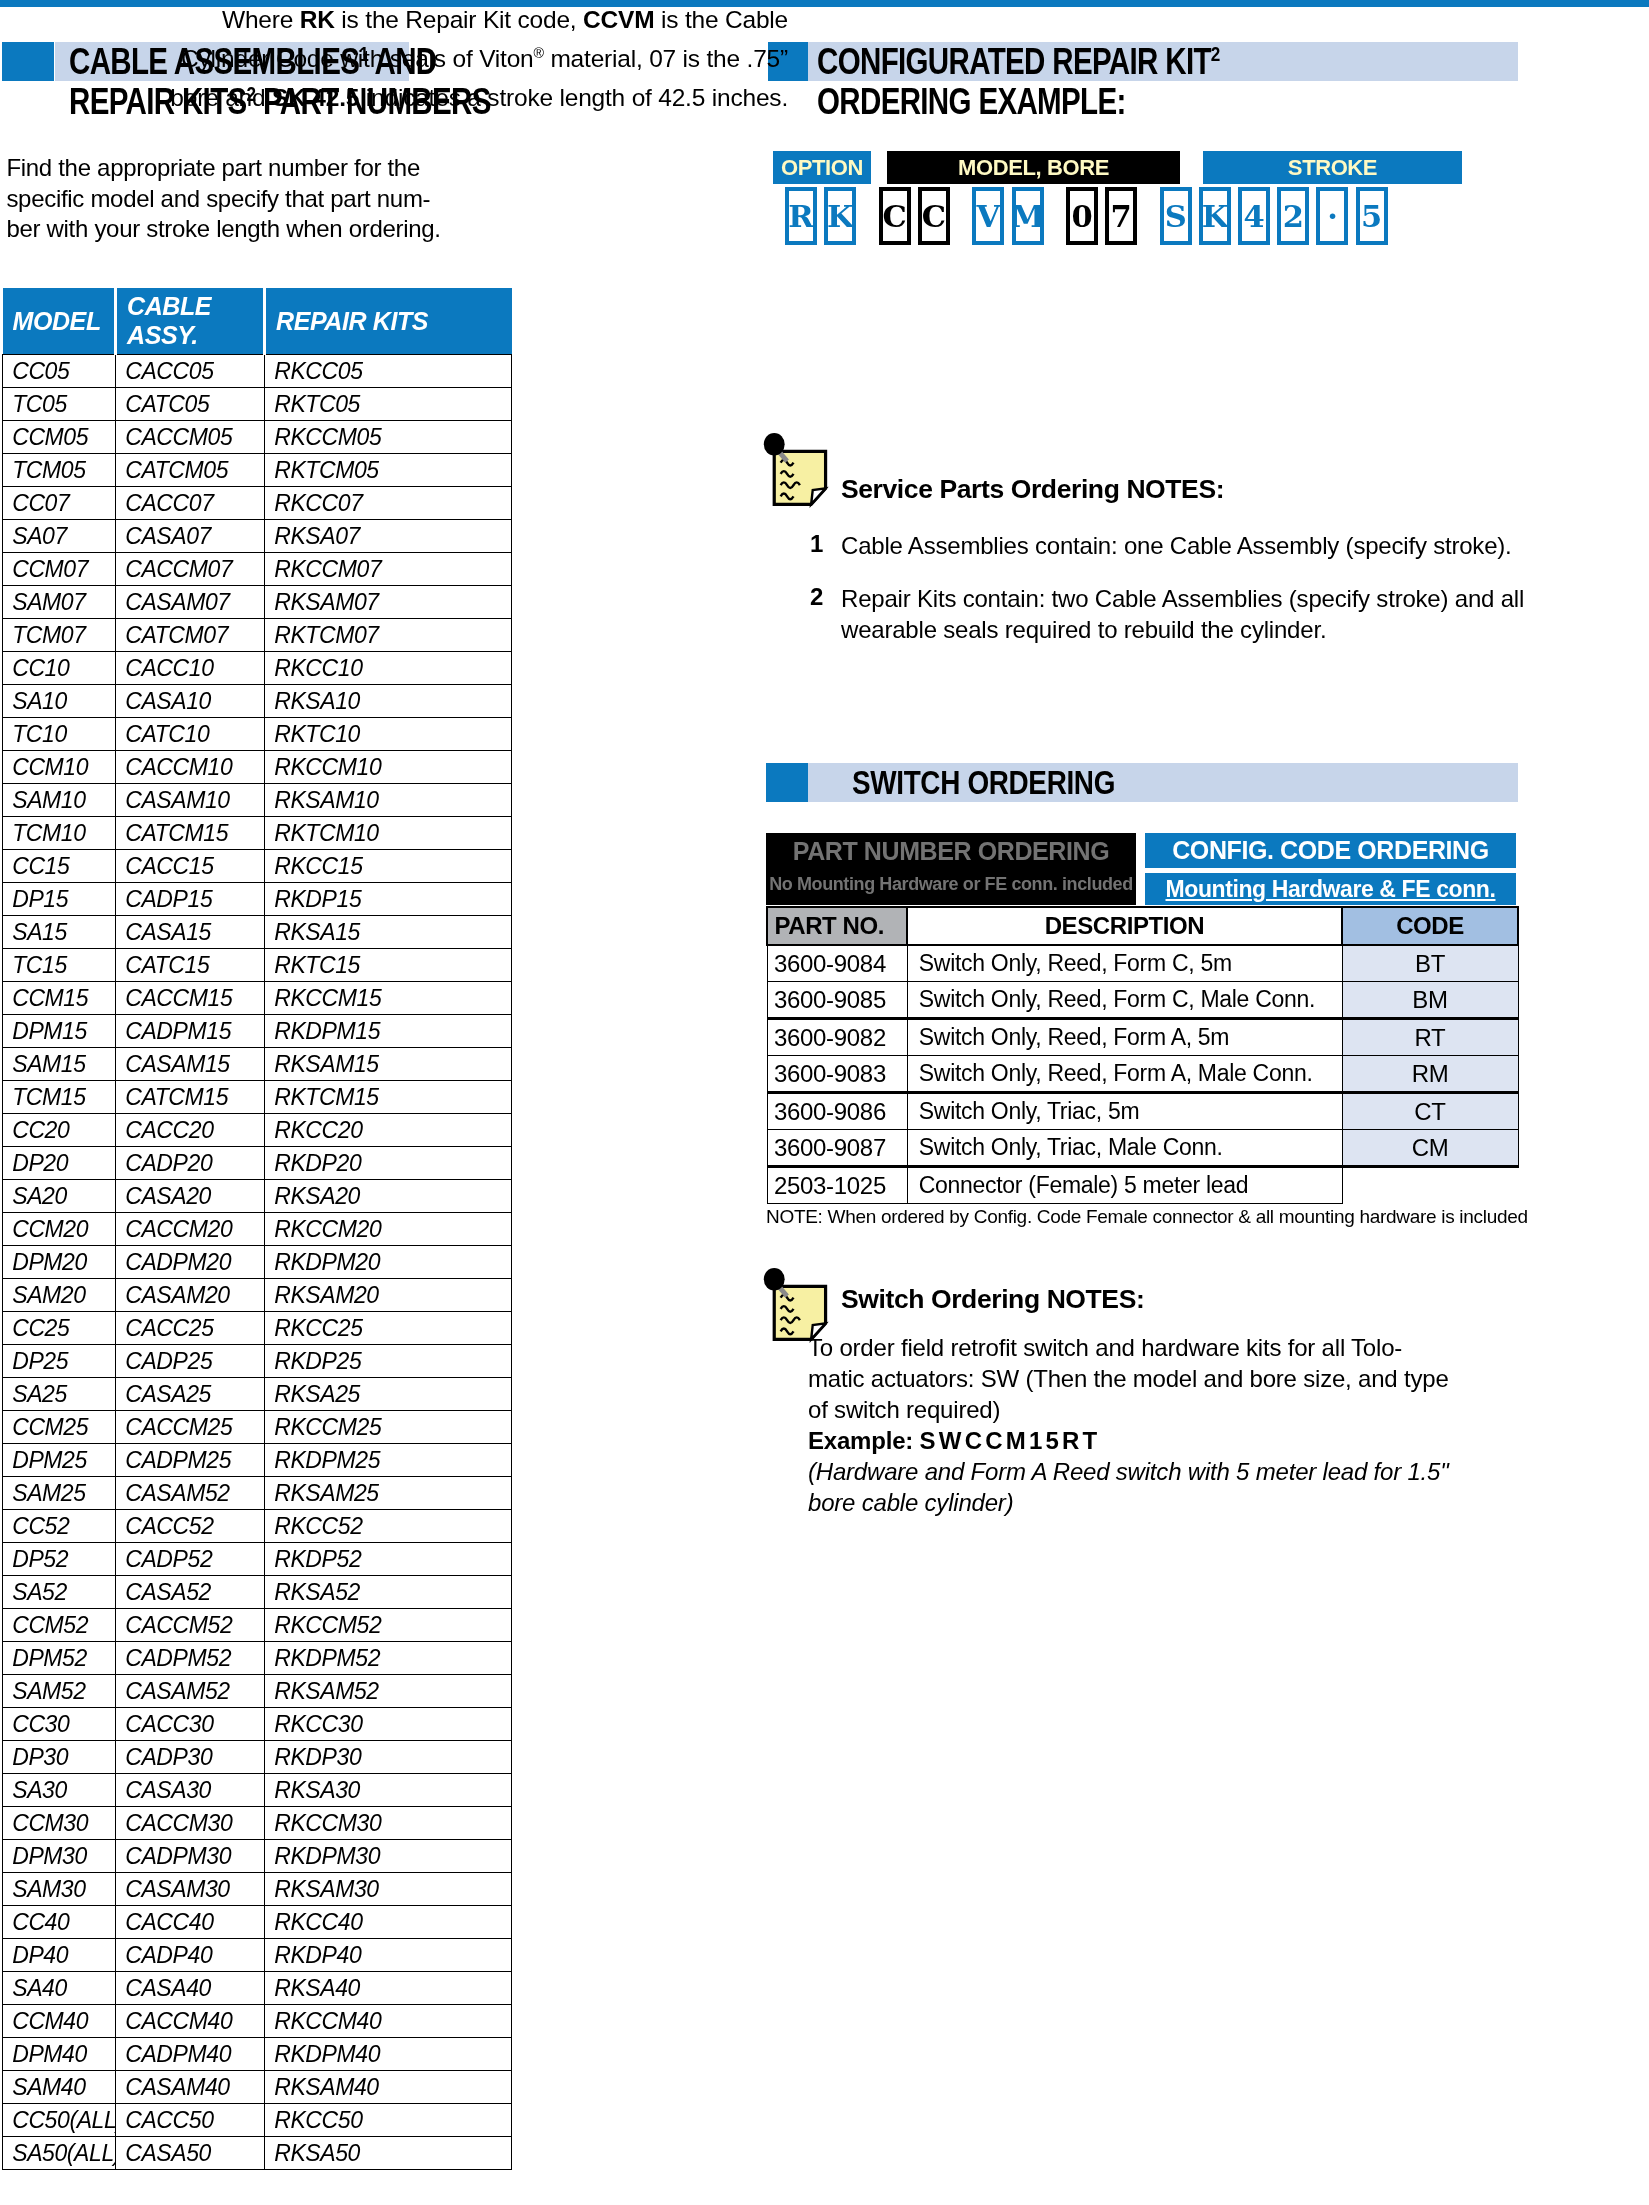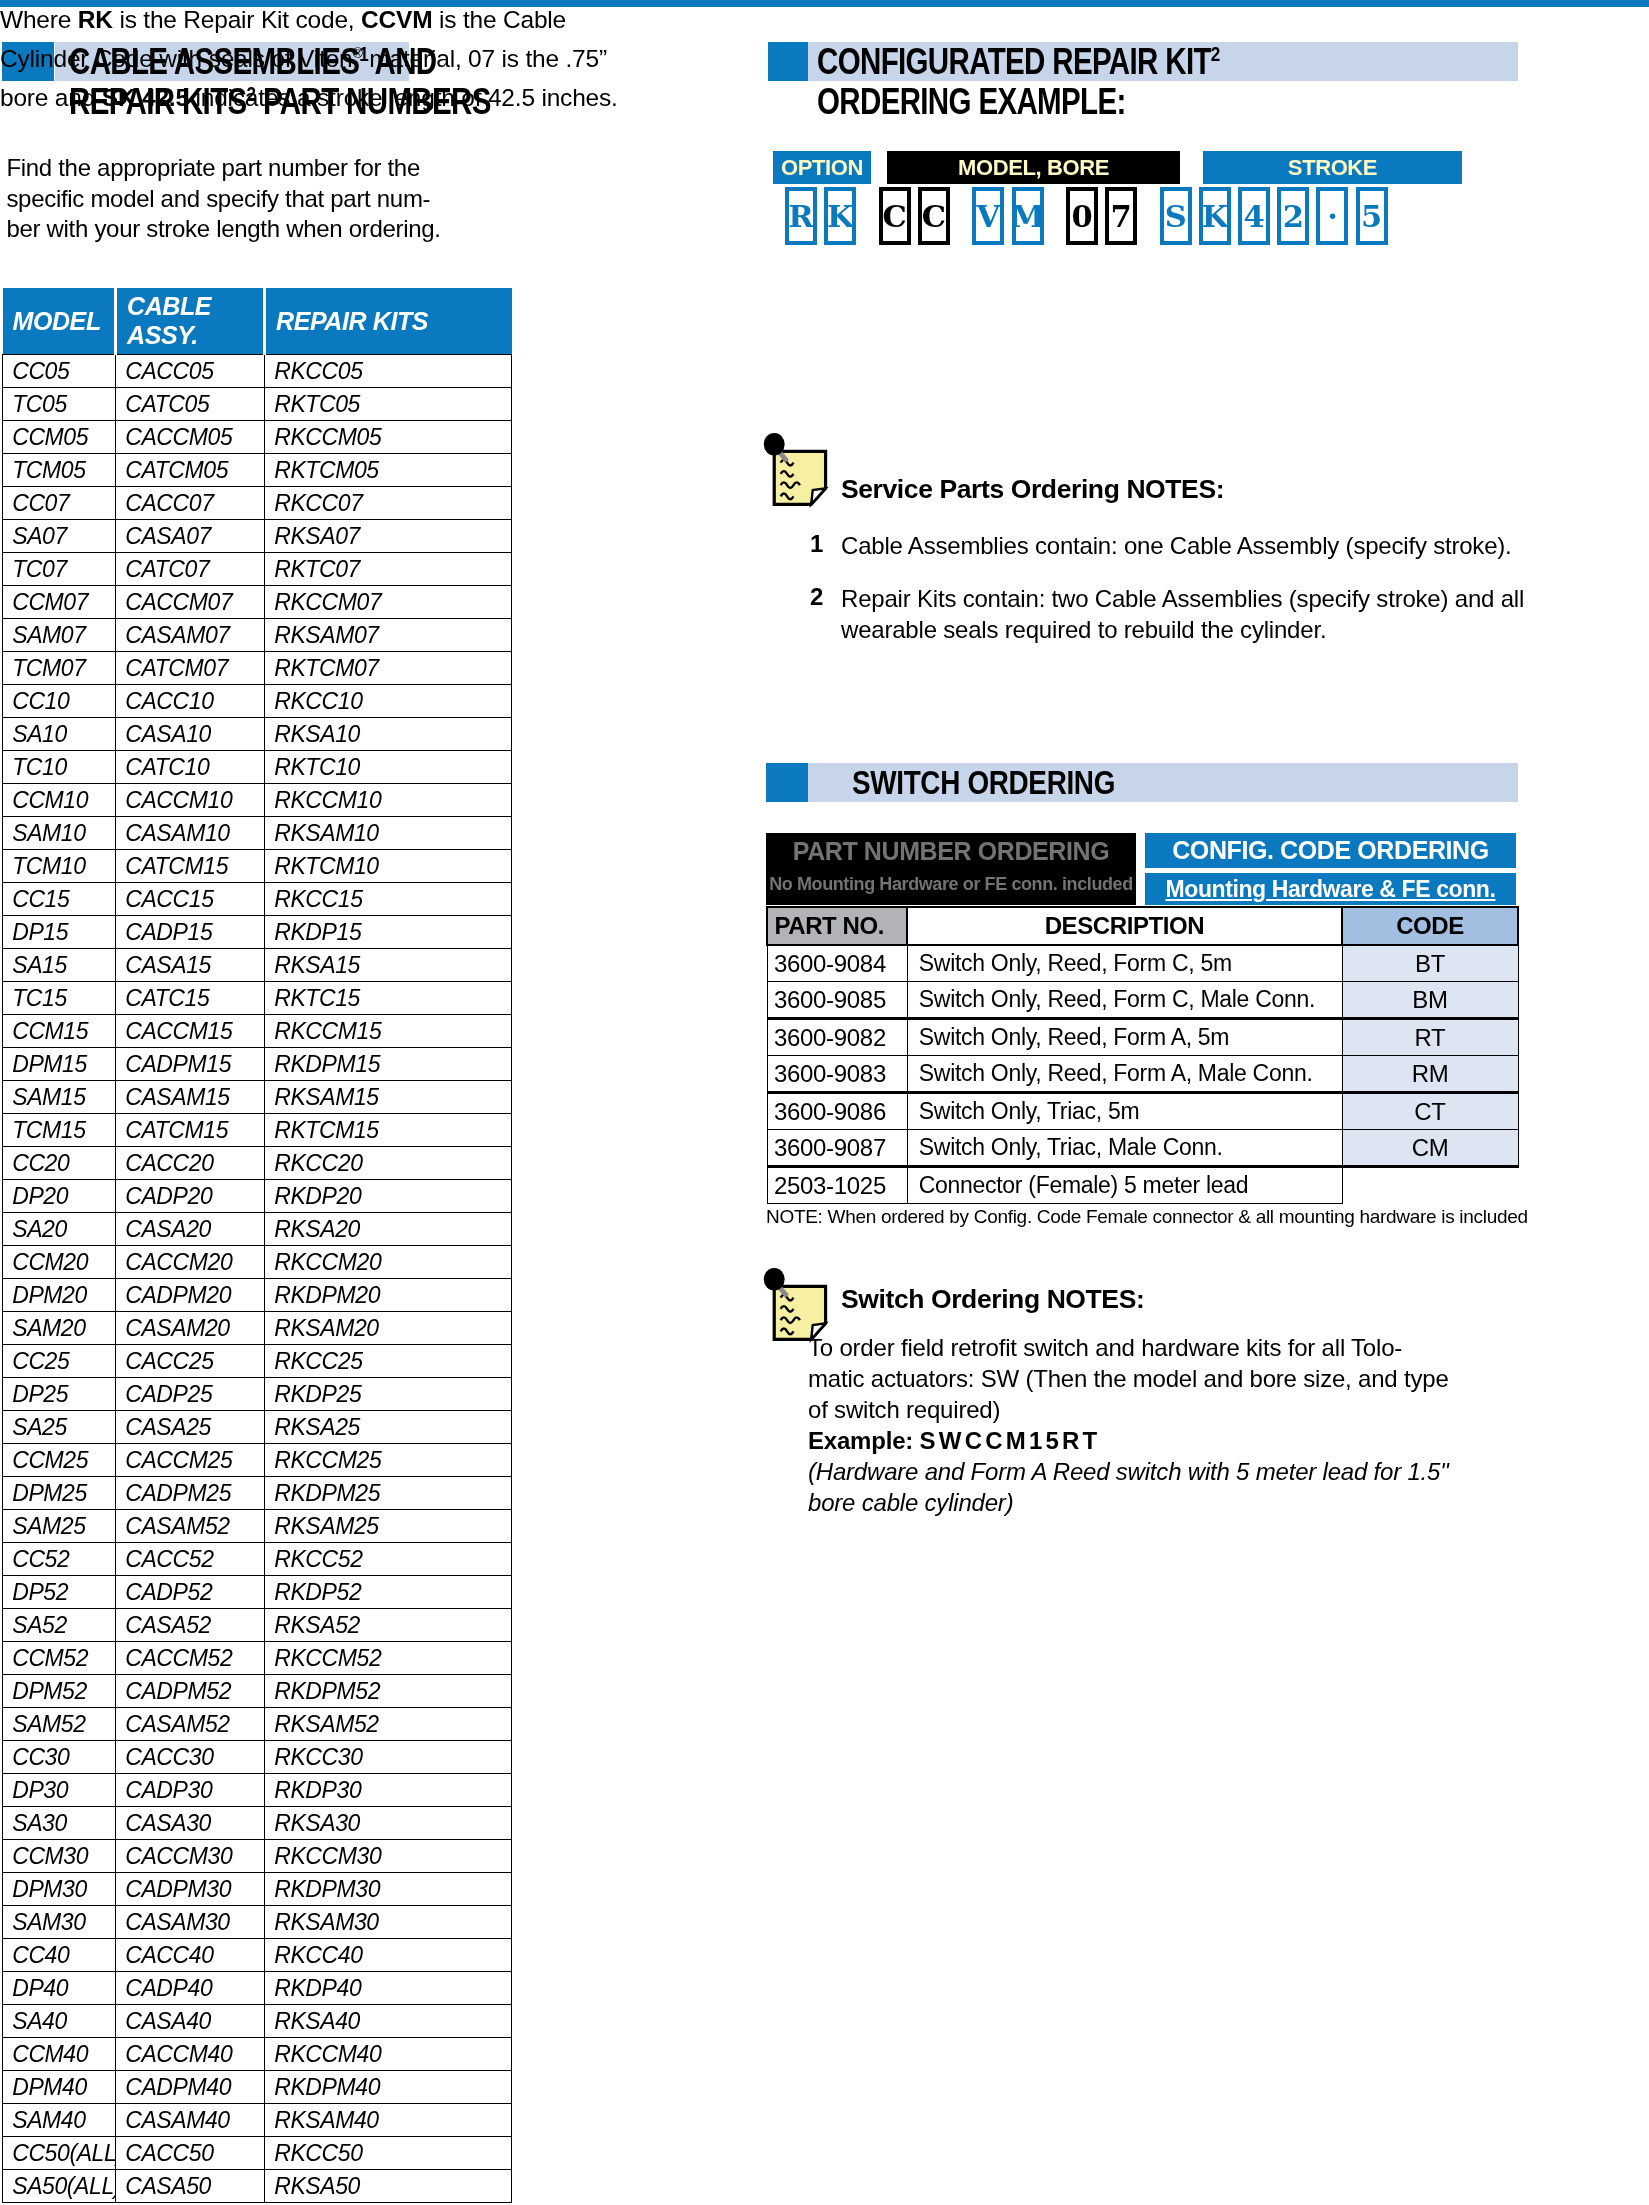--- a/index.html
+++ b/index.html
@@ -20,21 +20,21 @@
   #topbar{left:0;top:0;width:1650px;height:7.2px;background:var(--blue);}
 
   
   .title-square{background:var(--blue);}
   .title-band{background:var(--band);}
   .sec-title{font-weight:bold;font-size:36px;letter-spacing:-0.8px;line-height:39px;}
 
   
   .tline{white-space:nowrap;}
   #intro{font-size:24px;line-height:30.5px;letter-spacing:-0.3px;}
-  #where{font-size:24.5px;line-height:39px;letter-spacing:-0.2px;width:788px;}
+  #where{font-size:24.5px;line-height:39px;letter-spacing:-0.2px;width:788px;text-align:right;}
 
   
   #parts-table{left:2.4px;top:288px;width:508px;border-collapse:collapse;table-layout:fixed;position:absolute;font-style:italic;}
   #parts-table col:nth-child(1){width:113px;}
   #parts-table col:nth-child(2){width:149px;}
   #parts-table col:nth-child(3){width:247px;}
   #parts-table th{background:var(--blue);color:#fff;font-size:25px;text-align:left;
     padding:4px 0 4px 9.6px;border:0;border-right:3.2px solid #fff;height:29px;letter-spacing:-0.4px;}
   #parts-table th:last-child{border-right:0;}
   #parts-table td{border:1.6px solid #000;font-size:23px;letter-spacing:-0.4px;
@@ -143,25 +143,20 @@
   </tr>
         <tr>
     <td>CC07</td>
     <td>CACC07</td>
     <td>RKCC07</td>
   </tr>
         <tr>
     <td>SA07</td>
     <td>CASA07</td>
     <td>RKSA07</td>
-  </tr>
-        <tr>
-    <td>TC07</td>
-    <td>CATC07</td>
-    <td>RKTC07</td>
   </tr>
         <tr>
     <td>CCM07</td>
     <td>CACCM07</td>
     <td>RKCCM07</td>
   </tr>
         <tr>
     <td>SAM07</td>
     <td>CASAM07</td>
     <td>RKSAM07</td>

